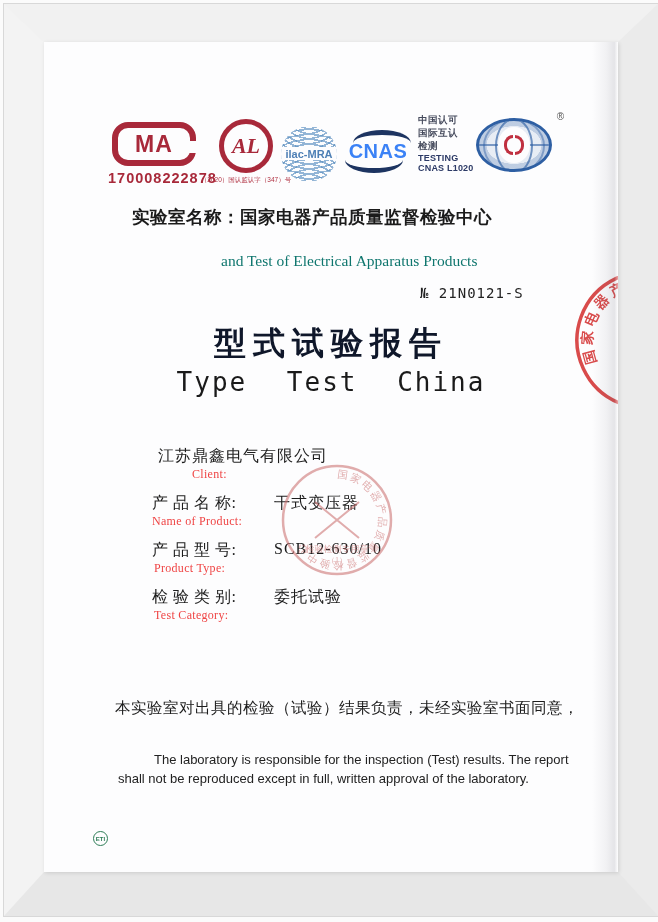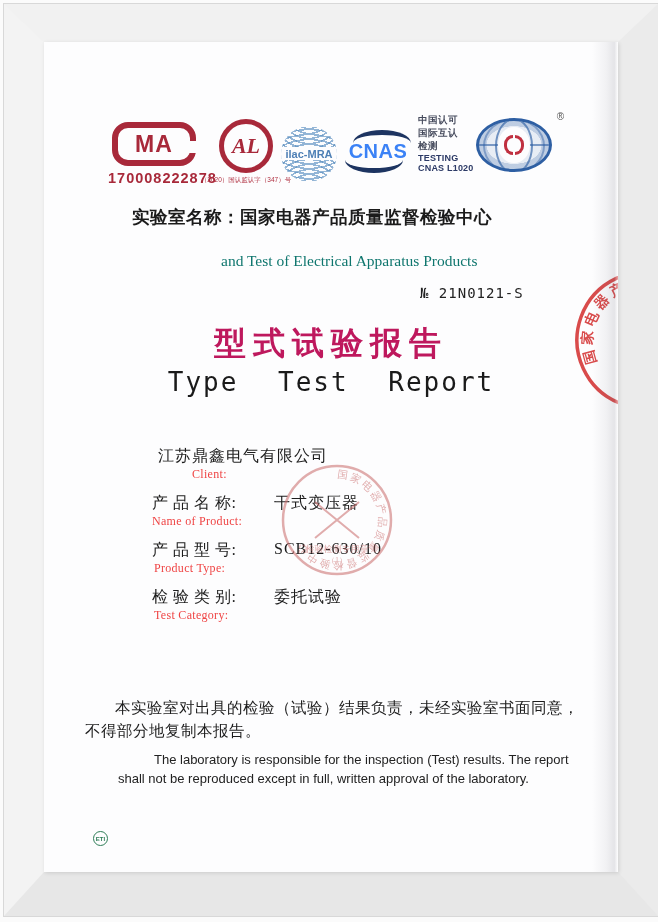--- a/index.html
+++ b/index.html
@@ -78,21 +78,21 @@
   
   .lab-zh { position:absolute; left:88px; top:163px; font:700 17.5px "Liberation Sans", sans-serif;
     color:#1b1b1b; letter-spacing:.5px; }
   .lab-en1 { position:absolute; left:104px; top:190px; font:400 15.5px "Liberation Serif", serif; color:#222; }
   .lab-en2 { position:absolute; left:141px; top:210px; font:400 15.5px "Liberation Serif", serif; color:#0f766e;margin-left:36px; }
 
   
   .report-no { position:absolute; left:376px; top:243px;
     font:400 14px "DejaVu Sans Mono", monospace; color:#222; letter-spacing:1px; }
   .title-zh { position:absolute; left:0; width:100%; top:280px; text-align:center;
-    font:600 32px "Liberation Sans", sans-serif; color:#be185d; letter-spacing:7px; }
+    font:600 32px "Liberation Sans", sans-serif; color:#0f172a; letter-spacing:7px; }
   .title-en { position:absolute; left:0; width:100%; top:325px; text-align:center;
     font:500 26px "DejaVu Sans Mono", monospace; color:#1a1a1a; letter-spacing:2px; word-spacing:22px; }
 
   
   .fields { position:absolute; left:108px; top:404px; width:430px; }
   .field-row { margin-bottom:10px; }
   .f-zh { display:flex; font:400 16px "Liberation Serif", serif; color:#1d1d1d; height:21px; }
   .f-label { width:116px; letter-spacing:.5px; }
   .f-value { margin-left:6px; letter-spacing:1px; }
   .f-en { font:400 12px "Liberation Serif", serif; color:#ef4444; height:16px; letter-spacing:.3px; }
@@ -168,21 +168,21 @@
         </div>
       </div>
       <span class="globe-reg">®</span>
     </div>
 
     <div class="lab-zh">实验室名称：国家电器产品质量监督检验中心</div>
     <div class="lab-en2">and Test of Electrical Apparatus Products</div>
 
     <div class="report-no">№ 21N0121-S</div>
     <div class="title-zh">型式试验报告</div>
-    <div class="title-en">Type Test Report</div>
+    <div class="title-en">Type Test China</div>
 
     <div class="fields">
       <div class="field-row">
         <div class="f-zh">
           <span class="f-value">江苏鼎鑫电气有限公司</span>
         </div>
         <div class="f-en" style="margin-left:40px;">Client:</div>
       </div>
       <div class="field-row">
         <div class="f-zh">
@@ -225,21 +225,20 @@
       <defs>
           <path id="edgeRing" d="M 85,32 A 53,53 0 1,1 84.9,32"></path>
         </defs>
       <text font-size="14" fill="#d94b4b" letter-spacing="4" font-weight="bold">
         <textPath href="#edgeRing">国家电器产品质量监督检验中心</textPath>
       </text>
     </svg>
 
     <div class="disc-zh">
       <div class="indent">本实验室对出具的检验（试验）结果负责，未经实验室书面同意，</div>
-      <div>不得部分地复制本报告。</div>
     </div>
     <div class="disc-en">The laboratory is responsible for the inspection (Test) results. The report shall not be reproduced except in full, written approval of the laboratory.</div>
 
     <div class="mini-mark">ETI</div>
 
     <div class="page-curl"></div>
   </div>
 </div>
 
 </body></html>

